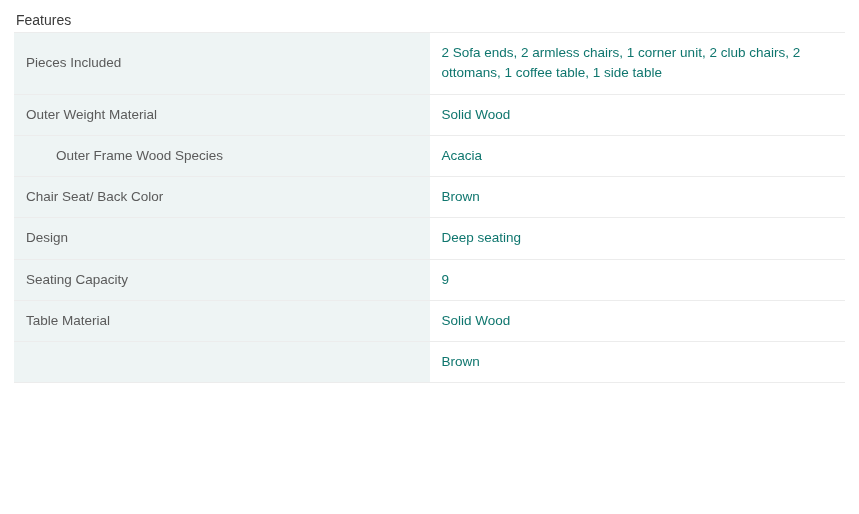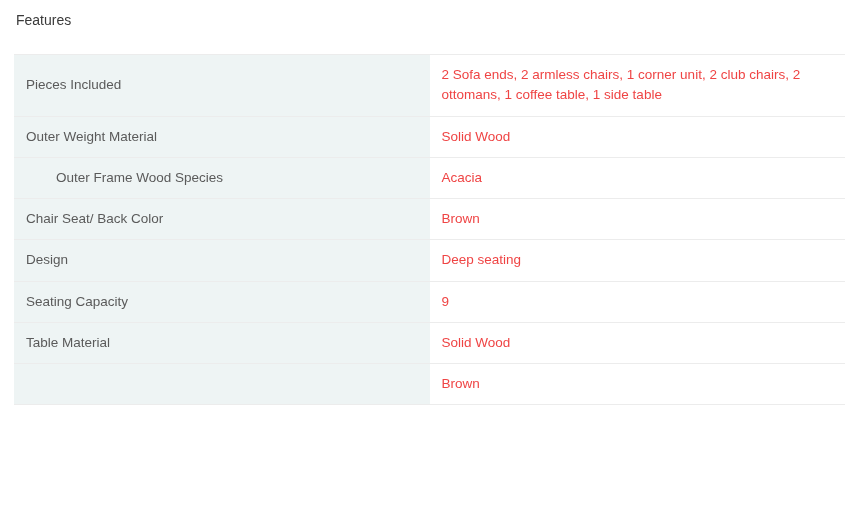--- a/index.html
+++ b/index.html
@@ -11,21 +11,21 @@
       font-family: -apple-system, BlinkMacSystemFont, "Segoe UI", Helvetica, Arial, sans-serif;
       background: #ffffff;
       padding: 12px 14px;
       width: 859px;
       color: #4a4a4a;
     }
     .section-title {
       font-size: 14px;
       font-weight: 400;
       color: #3a3a3a;
-      margin-bottom: 26px;
+      margin-bottom: 4px;
       padding-left: 2px;
     }
     .spec-table {
       width: 100%;
       border-collapse: collapse;
       table-layout: fixed;
     }
     .spec-table tr {
       border-bottom: 1px solid #ececec;
     }
@@ -40,21 +40,21 @@
     }
     .label-cell {
       width: 50%;
       background-color: #eef4f4;
       color: #5a5a5a;
       margin-top: 12px;
     }
     .value-cell {
       width: 50%;
       background-color: #ffffff;
-      color: #ef4444;
+      color: #0f766e;
     }
     .indent {
       padding-left: 30px;
     }
   </style>
 </head>
 <body>
 
 <div>
   <div class="section-title">Features</div>

